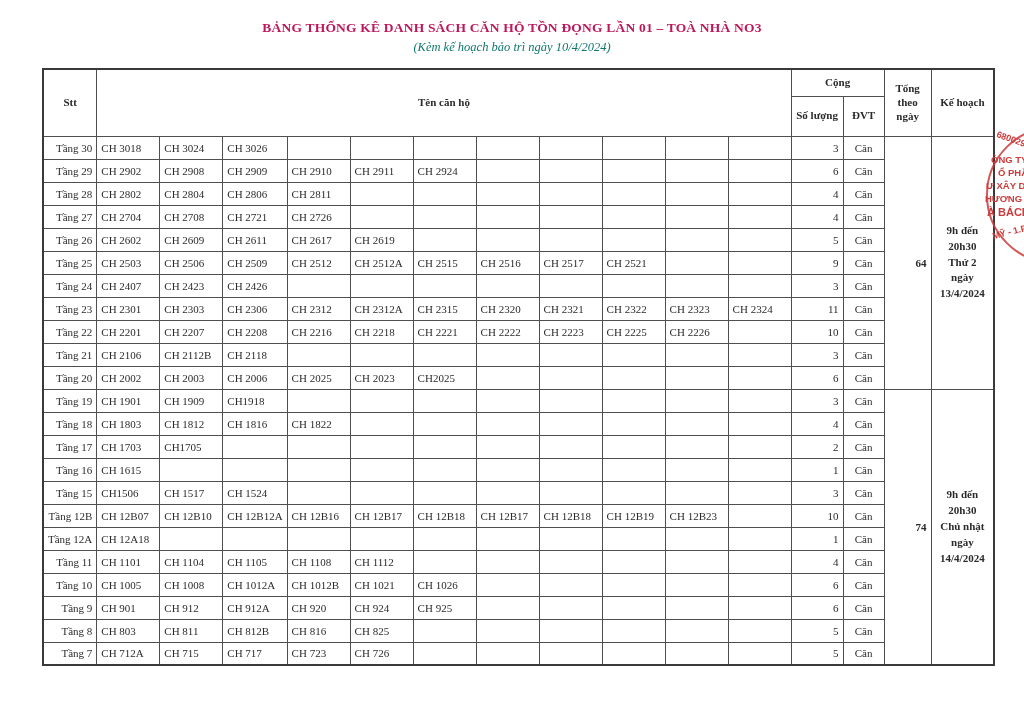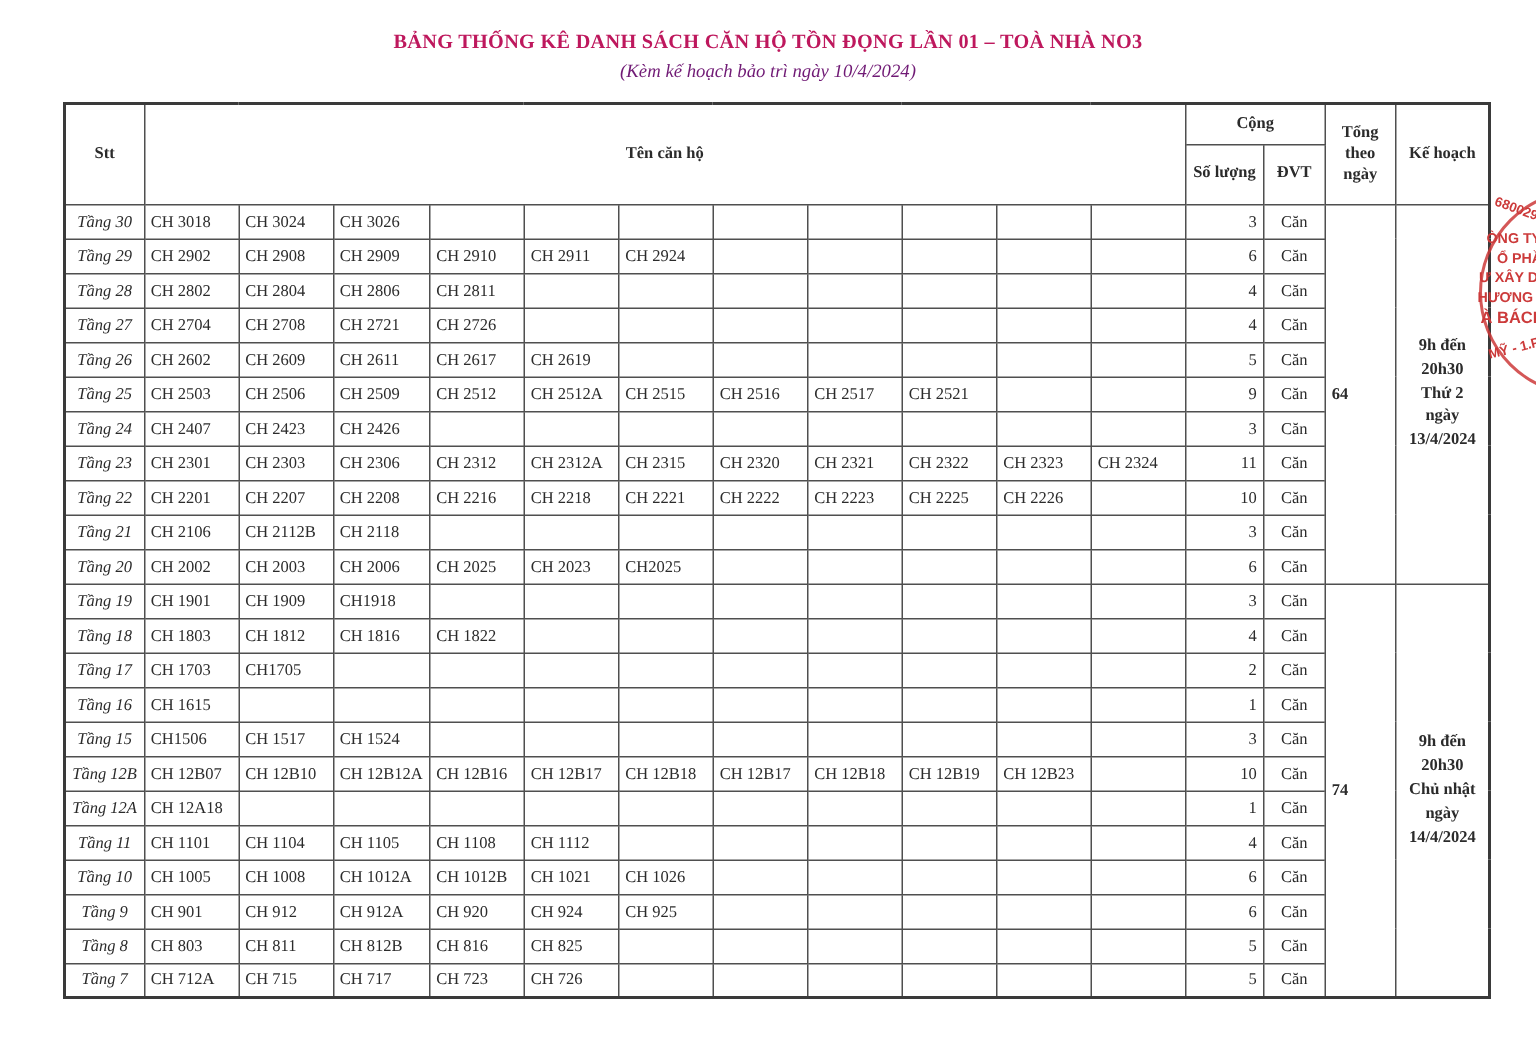--- a/index.html
+++ b/index.html
@@ -6,39 +6,39 @@
   body{
     width:1024px;height:705px;background:#ffffff;position:relative;overflow:hidden;
     font-family:"Liberation Serif", serif;color:#2b2b2b;
   }
   .doc-title{
     position:absolute;top:20px;left:0;width:100%;text-align:center;
     font-size:13.5px;font-weight:bold;letter-spacing:.2px;color:#be185d;
   }
   .doc-subtitle{
     position:absolute;top:40px;left:0;width:100%;text-align:center;
-    font-size:12.5px;font-style:italic;color:#701a75;
+    font-size:12.5px;font-style:italic;color:#0f766e;
   }
   table.main{
     position:absolute;left:42px;top:68px;border-collapse:collapse;table-layout:fixed;
     border:2px solid #3a3a3a;
   }
   table.main th, table.main td{
     border:1px solid #4f4f4f;font-size:11px;overflow:hidden;white-space:nowrap;
     padding:0 4px;vertical-align:middle;
   }
   table.main th{font-weight:bold;text-align:center;white-space:normal;line-height:1.25;}
   tr.hdr1{height:27px;}
   tr.hdr2{height:40px;}
   tbody tr{height:23px;}
-  td.floor{padding-left:6px;text-align:center;font-style:italic;}
+  td.floor{padding-left:6px;text-align:right;}
   td.unit{padding-left:7px;text-align:left;}
   td.count{text-align:right;padding-right:7px;}
   td.dvt{text-align:center;margin-left:14px;}
-  td.total{text-align:left;font-weight:bold;font-size:11.5px;}
+  td.total{text-align:right;font-weight:bold;font-size:11.5px;}
   td.plan{text-align:center;font-weight:bold;font-size:11px;white-space:normal;line-height:1.45;}
   
   .stamp{position:absolute;left:980px;top:124px;width:140px;height:140px;pointer-events:none;}
   .stamp-circle{
     position:absolute;left:6px;top:2px;width:134px;height:134px;border-radius:50%;
     border:2px solid rgba(204,58,58,.85);
   }
   .stamp span{
     position:absolute;color:#cc3a3a;font-weight:bold;white-space:nowrap;
     font-family:"Liberation Sans", sans-serif;

